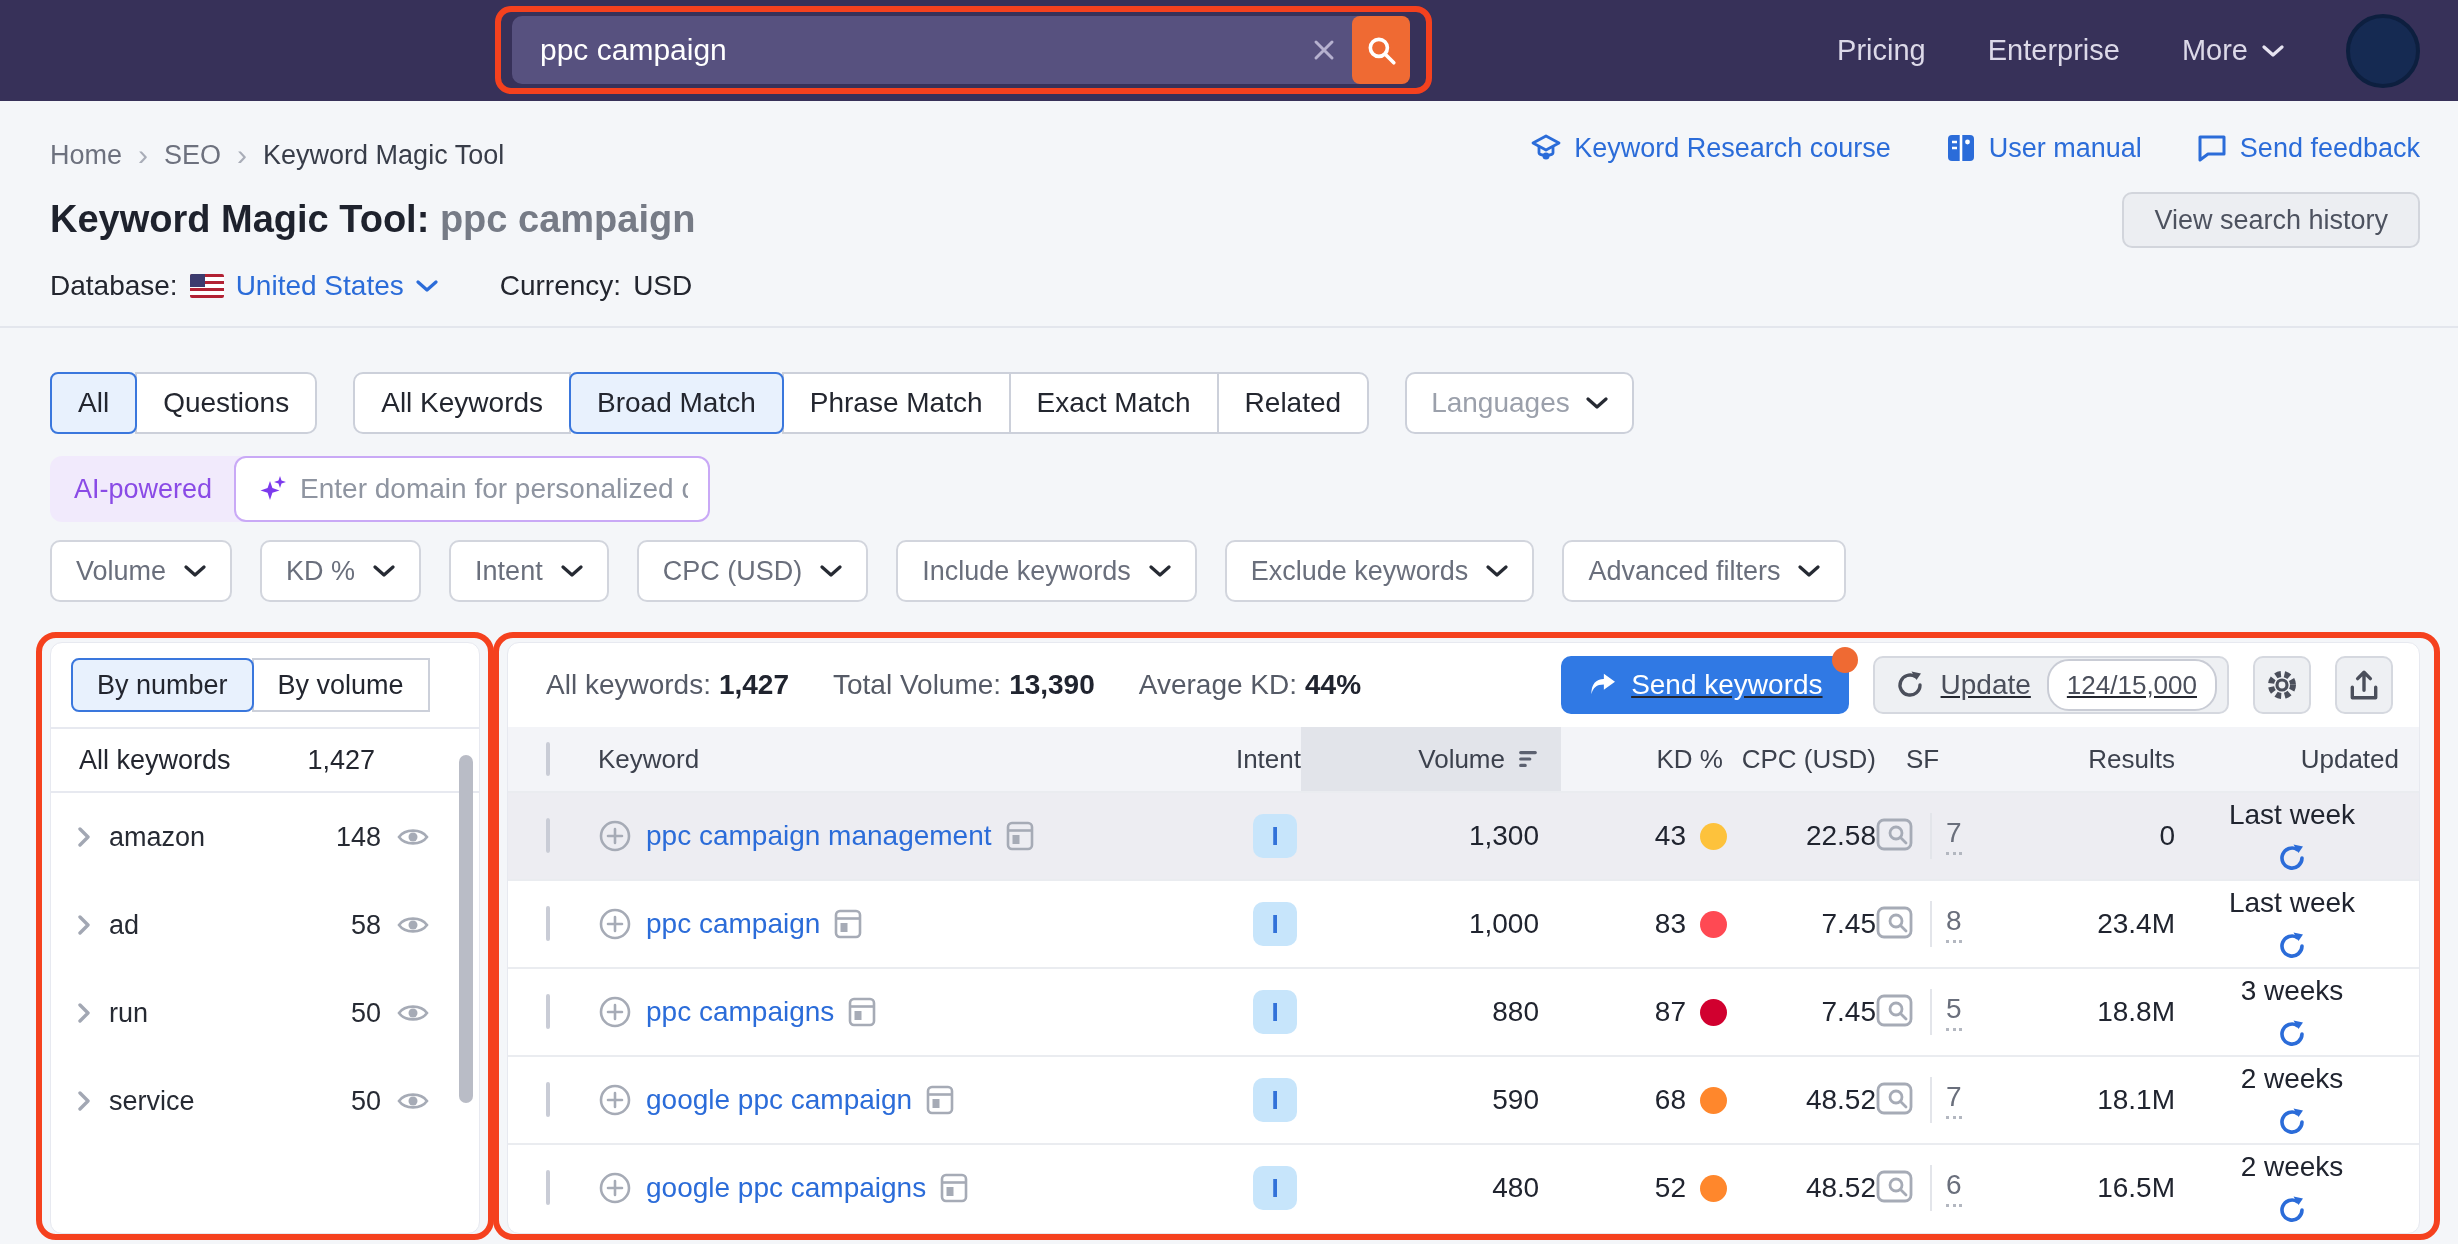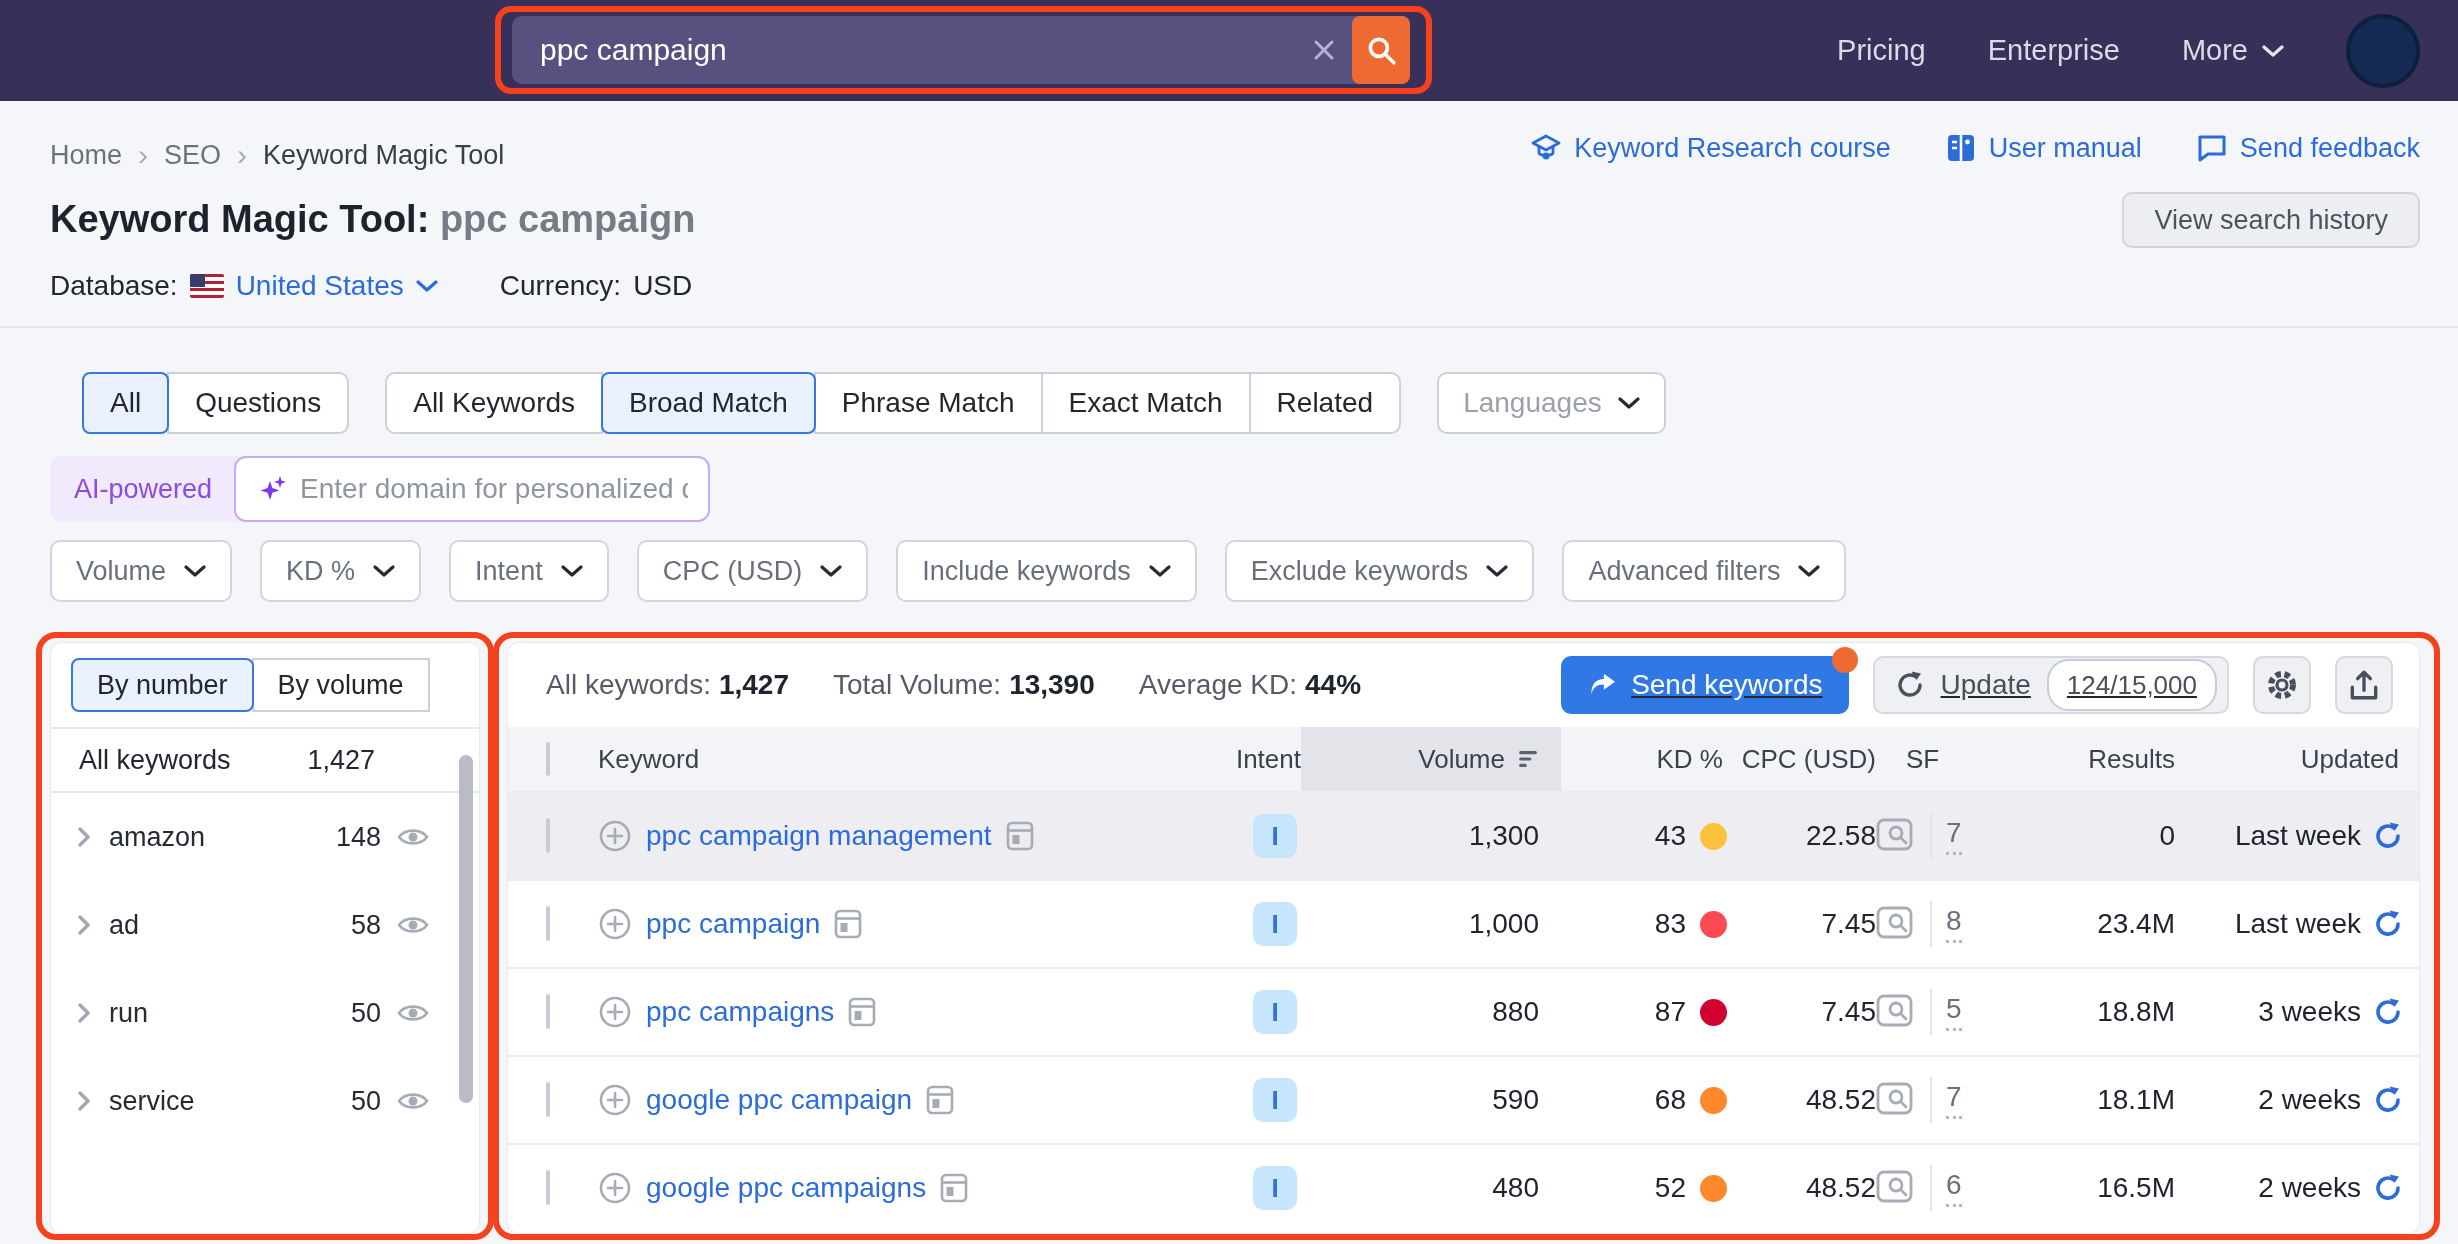--- a/index.html
+++ b/index.html
@@ -31,21 +31,21 @@
   .view-history { position:absolute; right:38px; top:192px; height:56px; padding:0 30px;
     background:#eceef2; border:2px solid #d2d5dc; border-radius:10px;
     display:flex; align-items:center; font-size:27px; color:#4d525f; cursor:pointer; }
   .db-row { position:absolute; left:50px; top:270px; display:flex; align-items:center; gap:12px; font-size:28px; }
   .db-row .blue { color:#2b6cd9; cursor:pointer; }
   .flag { width:34px; height:24px; border-radius:2px; position:relative; overflow:hidden;
     background:repeating-linear-gradient(#b22234 0 3.5px, #ffffff 3.5px 7px); }
   .flag::after { content:""; position:absolute; left:0; top:0; width:15px; height:13px; background:#3c3b6e; }
   .hdr-divider { position:absolute; left:0; top:326px; width:2458px; border-top:2px solid #e3e6ed; }
   
-  .tabs-row { position:absolute; left:50px; top:372px; display:flex; align-items:flex-start; gap:36px;margin-left:32px; }
+  .tabs-row { position:absolute; left:50px; top:372px; display:flex; align-items:flex-start; gap:36px; }
   .seg { display:flex; }
   .tab { height:62px; padding:0 26px; display:flex; align-items:center; background:#fff;
     border:2px solid #ccd0da; margin-left:-2px; font-size:28px; color:#23262f; cursor:pointer; white-space:nowrap; }
   .seg .tab:first-child { border-radius:10px 0 0 10px; margin-left:0; }
   .seg .tab:last-child { border-radius:0 10px 10px 0; }
   .tab.sel { background:#e8f1fd; border-color:#3a77dd; border-radius:8px !important; position:relative; z-index:1; }
   .lang-btn { height:62px; padding:4px 24px; background:#fff; border:2px solid #ccd0da; border-radius:10px;
     display:flex; align-items:center; gap:16px; font-size:28px; color:#9ba0ab; cursor:pointer; }
   
   .ai-bar { position:absolute; left:50px; top:456px; height:66px; background:#f1eafc; border-radius:12px;
@@ -102,21 +102,21 @@
   .kw-link { color:#2b6cd9; cursor:pointer; white-space:nowrap; }
   .intent-cell { display:flex; justify-content:flex-end; padding-right:4px; }
   .intent-badge { width:44px; height:44px; border-radius:10px; background:#c7e5fb; color:#3272d9;
     font-size:26px; font-weight:bold; display:flex; align-items:center; justify-content:center; }
   .vol-val { padding-right:22px; }
   .kd-cell { display:flex; align-items:center; justify-content:flex-end; gap:14px; padding-right:4px; }
   .kd-dot { width:27px; height:27px; border-radius:50%; }
   .sf-cell { display:flex; align-items:center; }
   .sf-div { width:2px; height:46px; background:#e3e5ea; margin:0 14px; }
   .sf-num { color:#6a6f7c; border-bottom:3px dotted #b3b7c0; padding-bottom:3px; cursor:pointer; }
-  .upd-cell { display:flex; align-items:center; justify-content:flex-end; gap:12px; padding-right:18px; }
+  .upd-cell { display:flex; align-items:center; justify-content:flex-end; gap:12px; padding-right:18px;flex-direction:column; }
   .sf-head { padding-left:30px; }
   
   .annot { position:absolute; border:6px solid #f5411e; pointer-events:none; z-index:50; }
   .annot.search { left:495px; top:6px; width:937px; height:88px; border-radius:16px; }
   .annot.sidebar { left:36px; top:632px; width:458px; height:608px; border-radius:20px; }
   .annot.main { left:493px; top:632px; width:1947px; height:608px; border-radius:20px; }
 </style>
 </head>
 <body>
 

